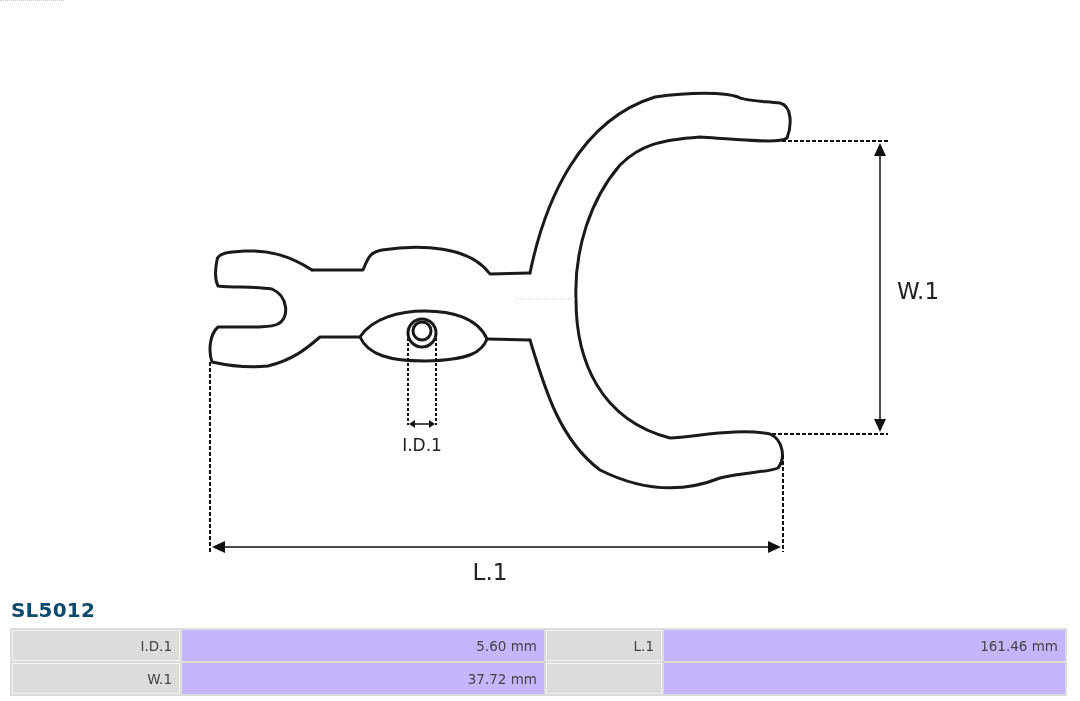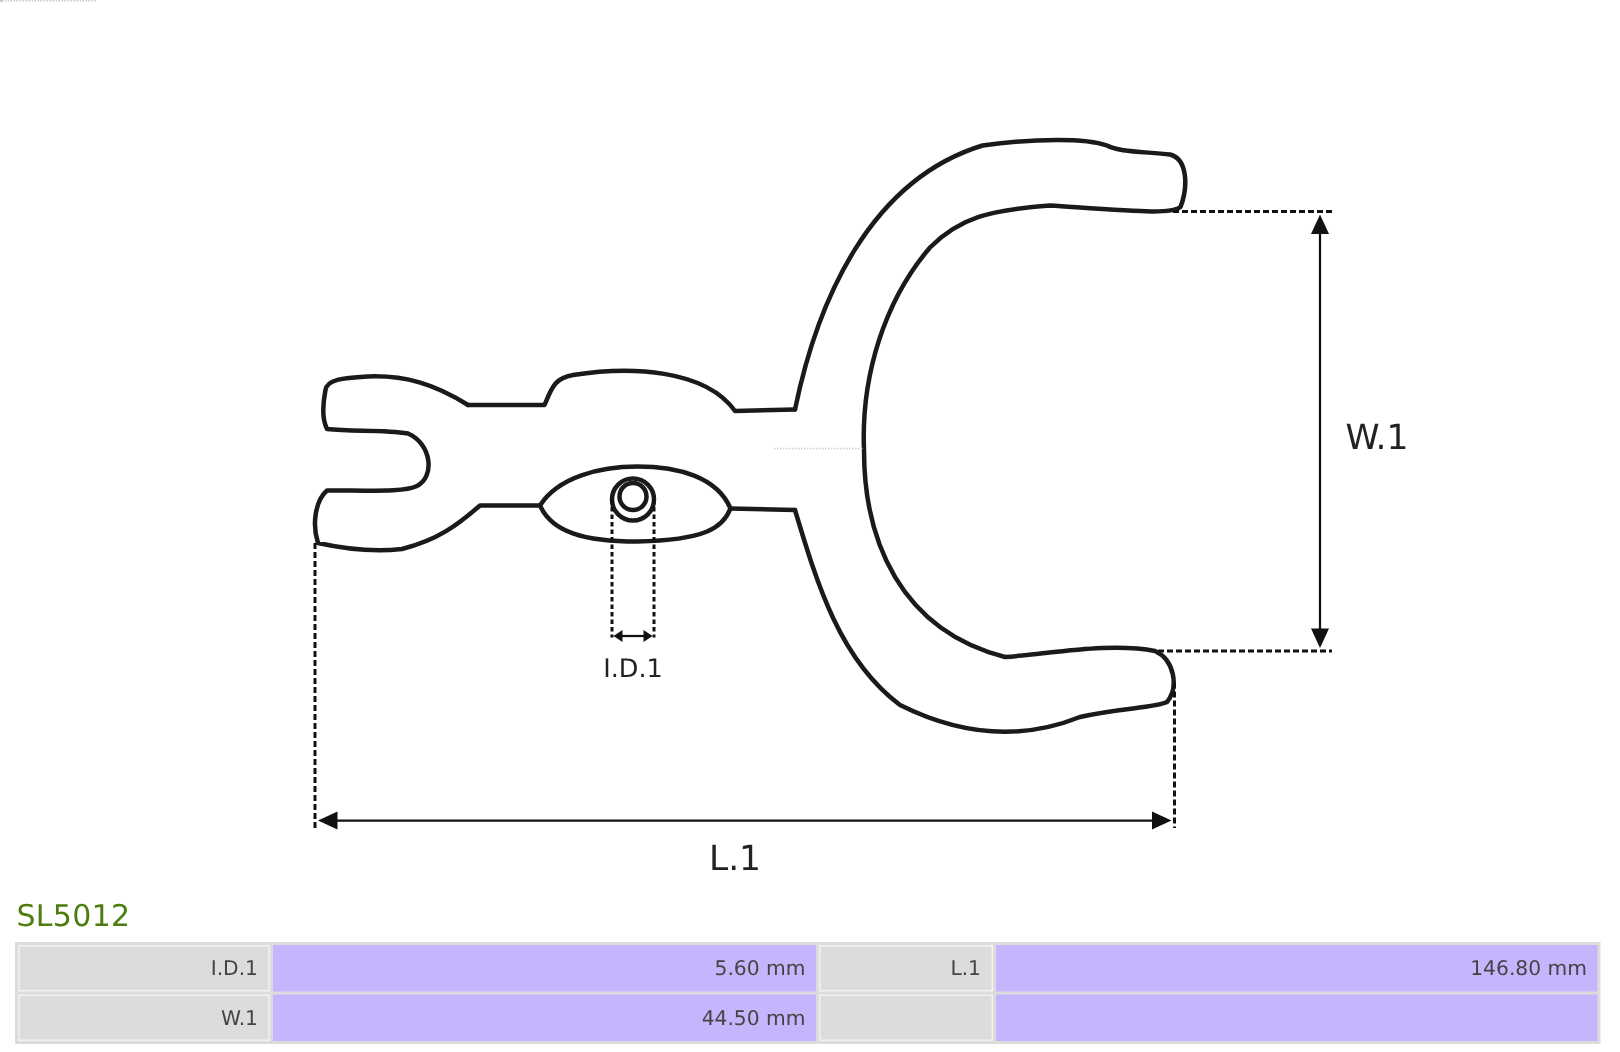--- a/index.html
+++ b/index.html
@@ -1,21 +1,21 @@
 <!DOCTYPE html>
 <html><head>
 <meta charset="utf-8">
 <style>
   html, body { margin: 0; padding: 0; background: #ffffff; }
   body { width: 1080px; height: 701px; position: relative; overflow: hidden; font-family: "DejaVu Sans", sans-serif; }
   .top-mark { position: absolute; left: 0; top: 0; width: 64px; height: 1px; border-top: 1px dotted #c8c8c8; }
   .drawing { position: absolute; left: 0; top: 0; width: 1080px; height: 600px; }
   .drawing svg { display: block; }
   .dim-label { font-family: "DejaVu Sans", sans-serif; fill: #222; }
-  .title { position: absolute; left: 11px; top: 598px; font-size: 20px; color: #4d7c0f; letter-spacing: 0.2px; }
+  .title { position: absolute; left: 11px; top: 598px; font-size: 20px; color: #0c4a6e; letter-spacing: 0.2px; font-weight: bold; }
   table.specs { position: absolute; left: 10px; top: 628px; width: 1057px; border-collapse: separate; border-spacing: 2px; background: #dcdcdc; font-size: 13.5px; color: #444; }
   table.specs td { height: 29px; padding: 0 7px; text-align: right; vertical-align: middle; }
   td.lbl { background: #dcdcdc; width: 152px; border: 1px solid #f2f2f2; }
   td.val { background: #c4b5fd; width: 348px; }
   td.lbl2 { width: 100px; }
   td.val2 { width: auto; }
 </style>
 </head>
 <body>
 
@@ -70,22 +70,22 @@
 </div>
 
 <div class="title">SL5012</div>
 
 <table class="specs">
   <tbody>
       <tr>
     <td class="lbl">I.D.1</td>
     <td class="val">5.60 mm</td>
     <td class="lbl lbl2">L.1</td>
-    <td class="val val2">146.80 mm</td>
+    <td class="val val2">161.46 mm</td>
   </tr>
   <tr>
     <td class="lbl">W.1</td>
-    <td class="val">44.50 mm</td>
+    <td class="val">37.72 mm</td>
     <td class="lbl lbl2"></td>
     <td class="val val2"></td>
   </tr>
 </tbody>
   </table>
 
 </body></html>

